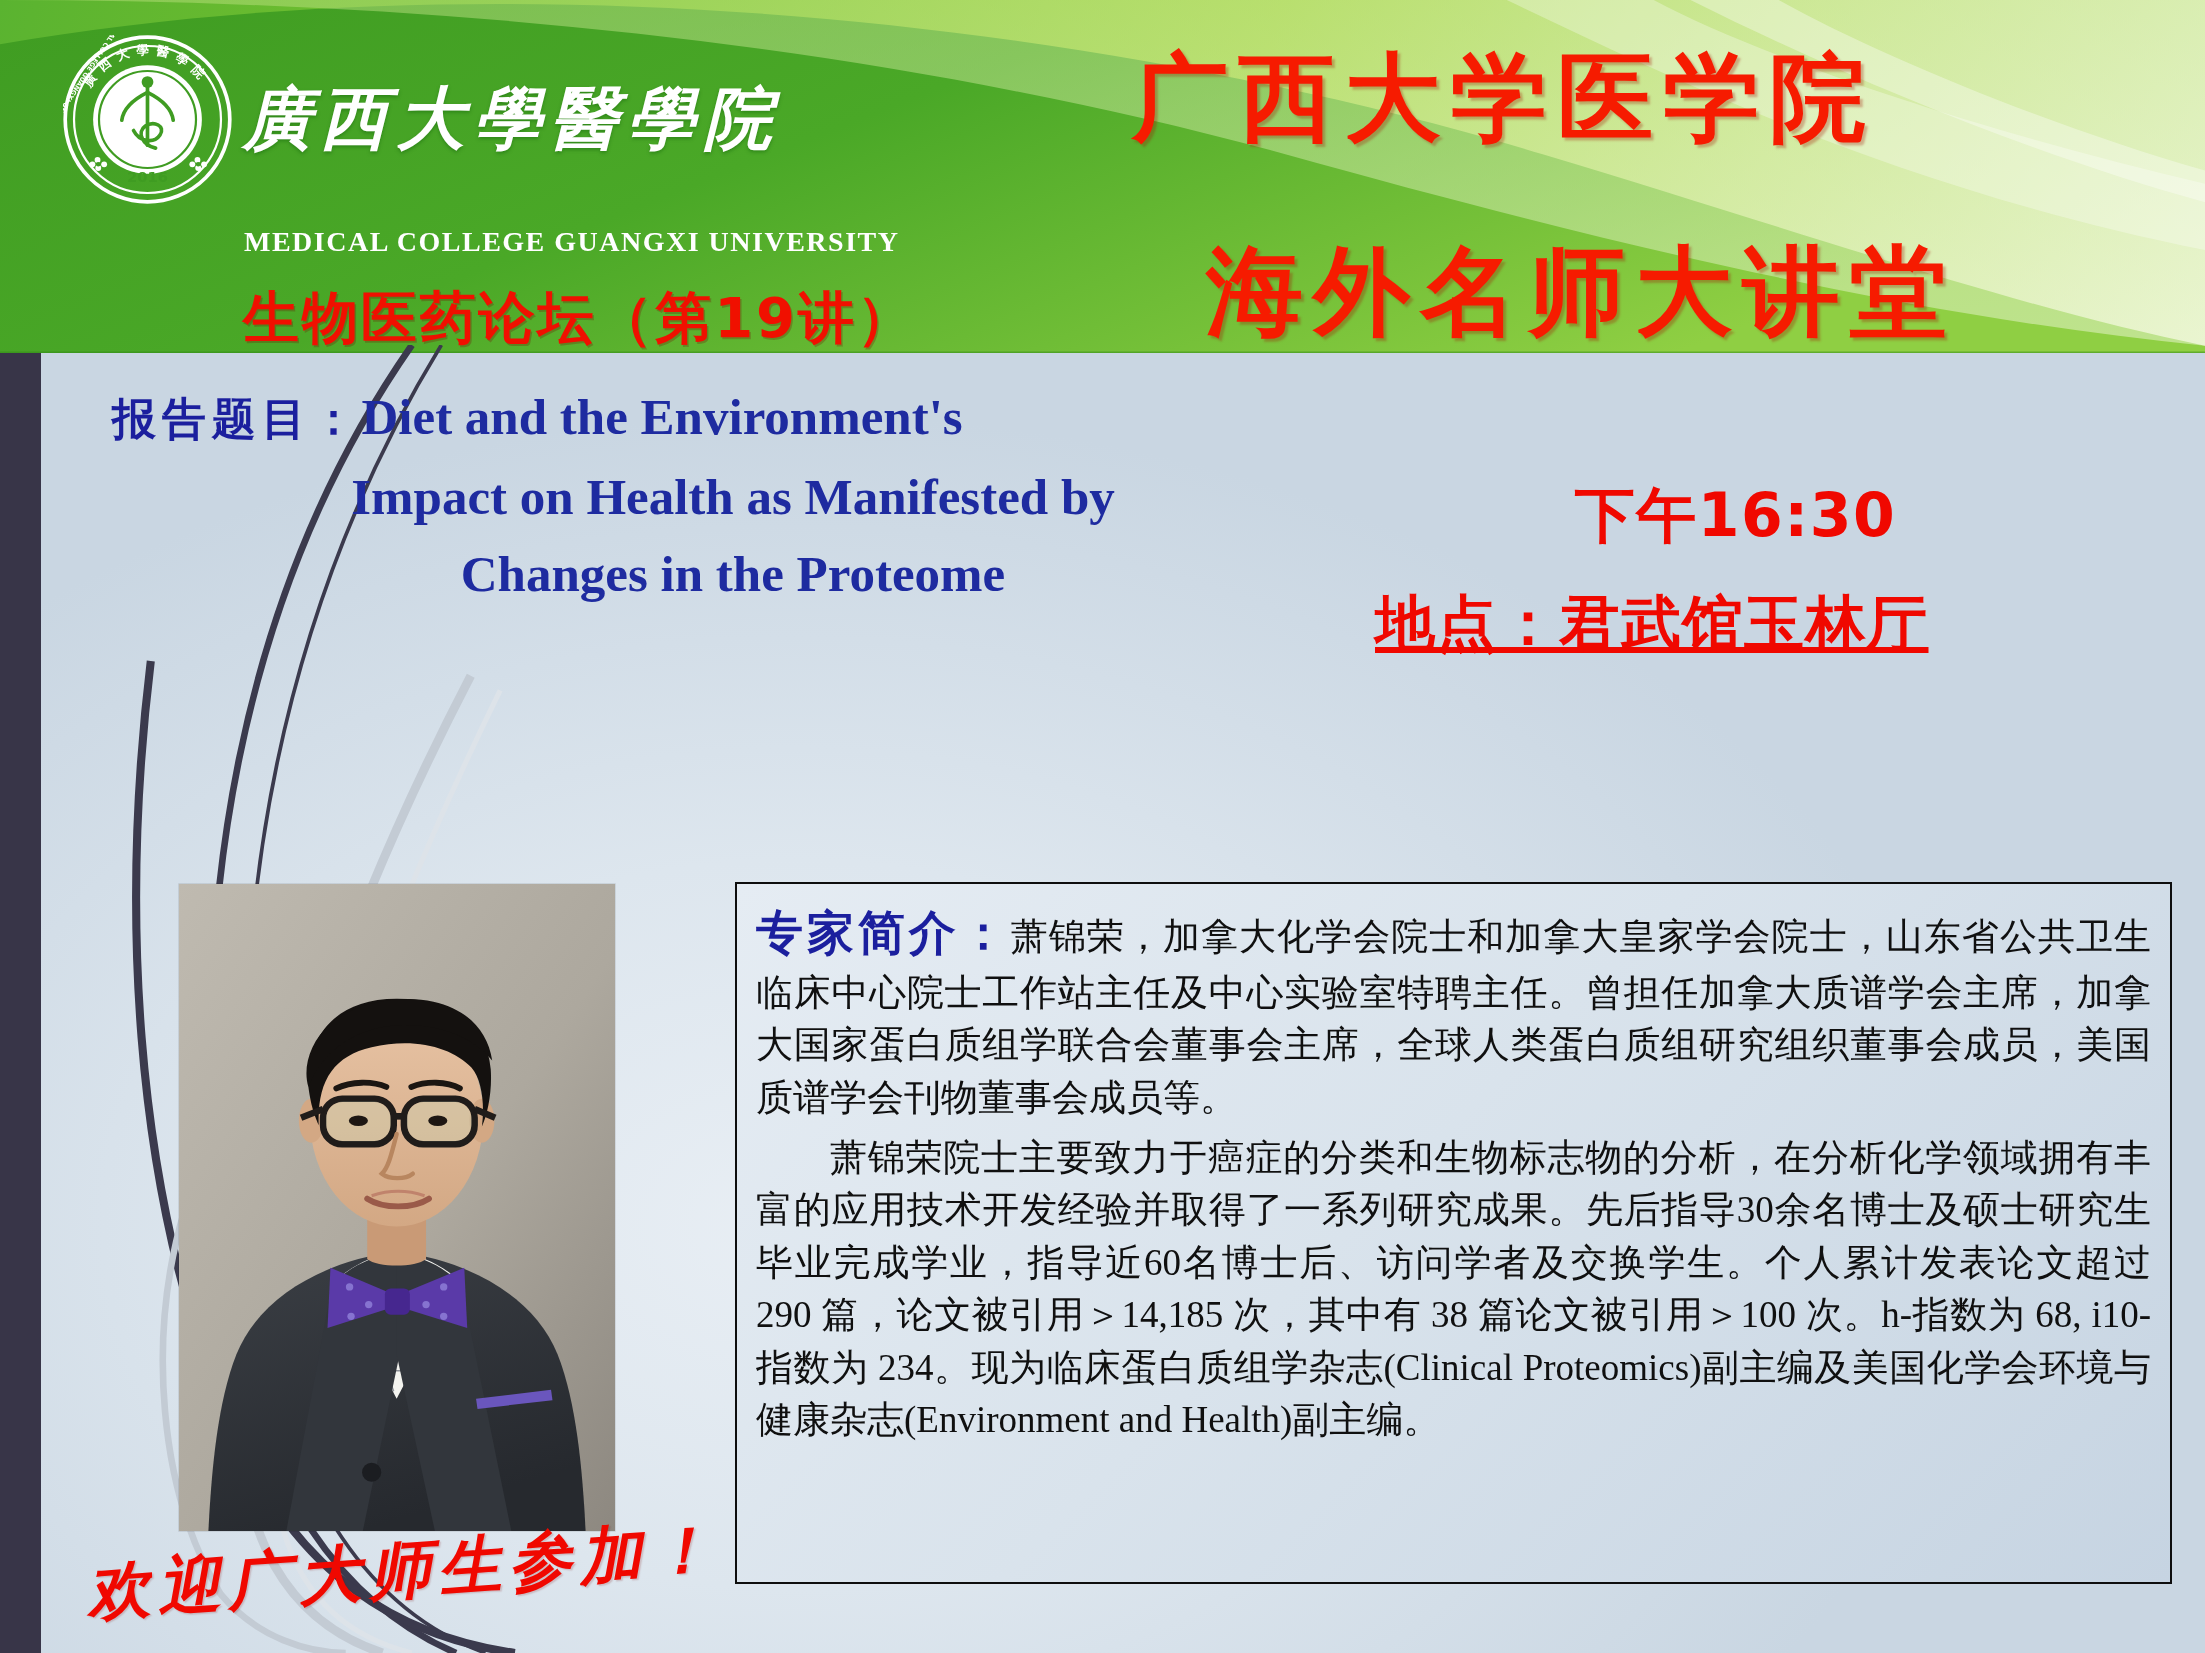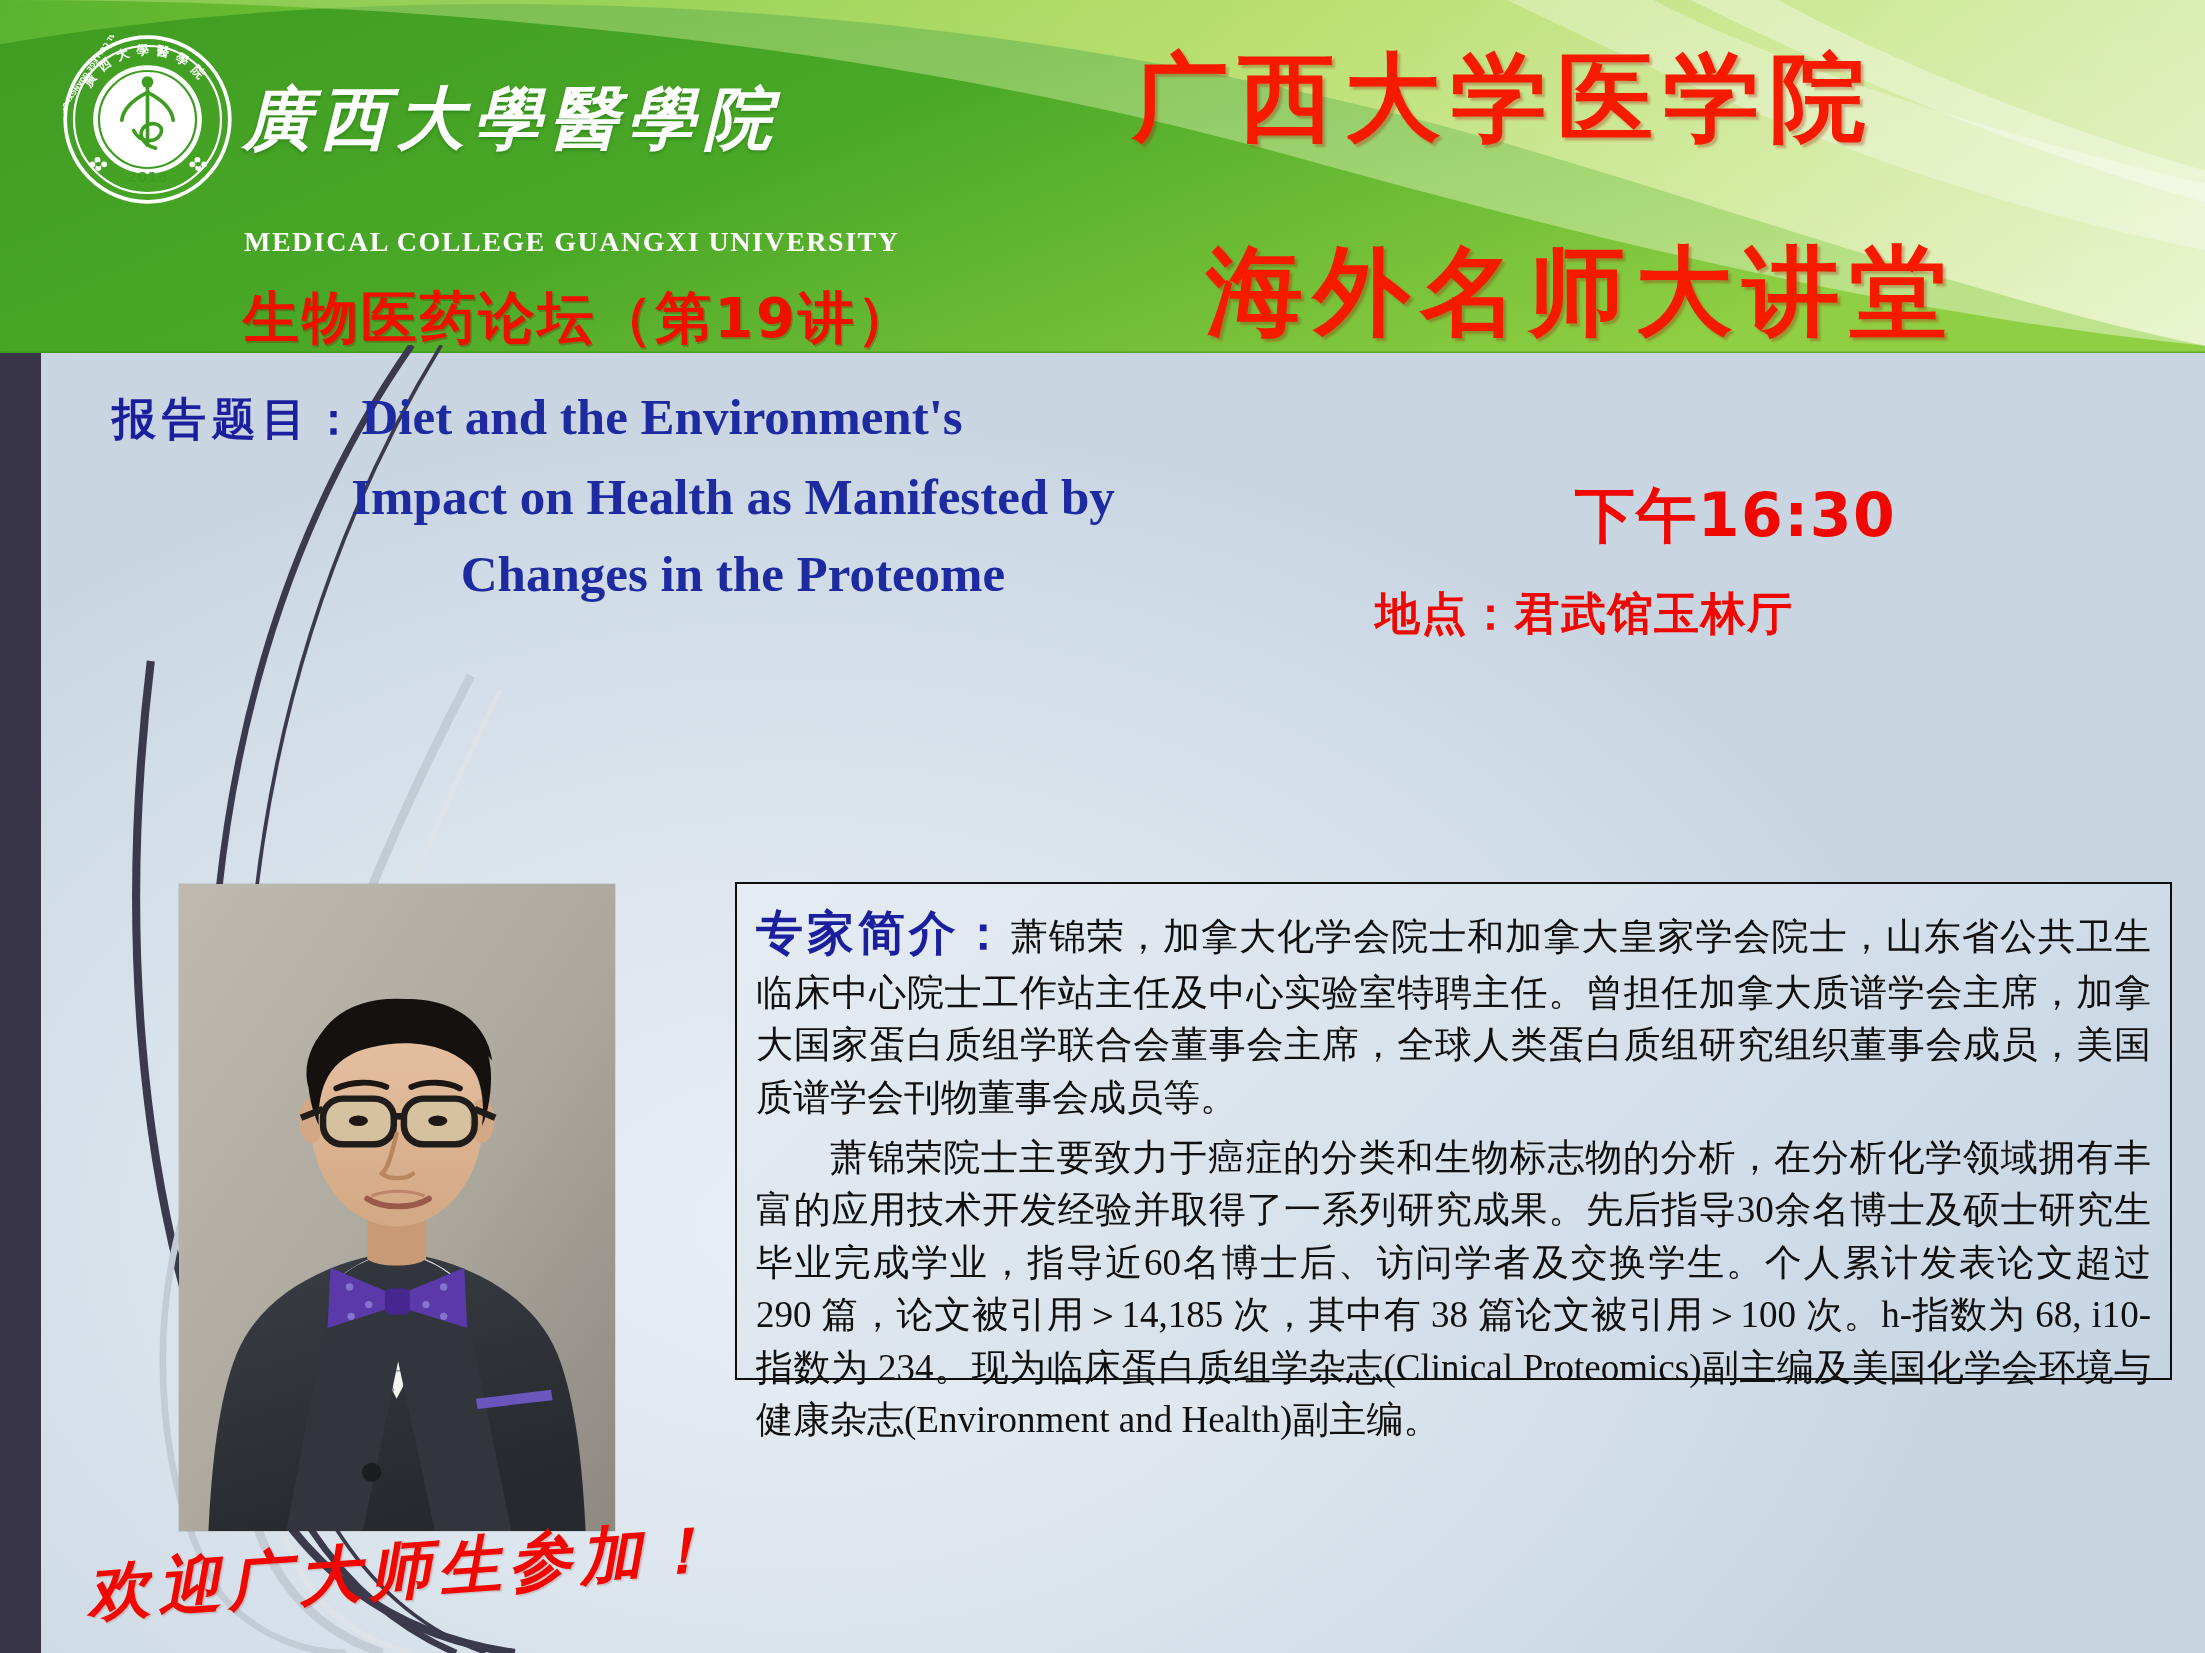--- a/index.html
+++ b/index.html
@@ -179,40 +179,41 @@
     color:#f00800;
     letter-spacing:1.5px;
     display:block;
     text-align:center;
     margin-top:20px;
     padding-right:88px;
   }
   .meta-place{
     font-family:"DejaVu Sans", sans-serif;
     font-weight:700;
-    font-size:45px;
+    font-size:60px;
     color:#f00800;
     letter-spacing:1.5px;
     white-space:nowrap;
     display:block;
     margin-top:26.5px;
+    text-decoration:underline;
   }
 
   
   .portrait{
     position:absolute;left:179px;top:884px;width:436px;height:647px;
     overflow:hidden;
     background:linear-gradient(140deg,#b2ada2 0%, #a9a49a 40%, #8e8a82 100%);
     box-shadow:0 0 0 0.7px rgba(0,0,0,.12);
   }
   .portrait svg{display:block;width:436px;height:647px;}
 
   
   .bio-box{
-    position:absolute;left:735px;top:882px;width:1437px;height:498px;
+    position:absolute;left:735px;top:882px;width:1437px;height:702px;
     border:2.9px solid #0e0e0e;
     background:linear-gradient(135deg,#e5ecf3 0%, #d9e3ec 45%, #c6d4e2 100%);
     box-sizing:border-box;
     padding:16px 19px 7.4px 19px;
   }
   .bio-head{
     font-family:"DejaVu Sans", sans-serif;
     font-weight:700;
     font-size:47px;
     color:#1b1f9e;

